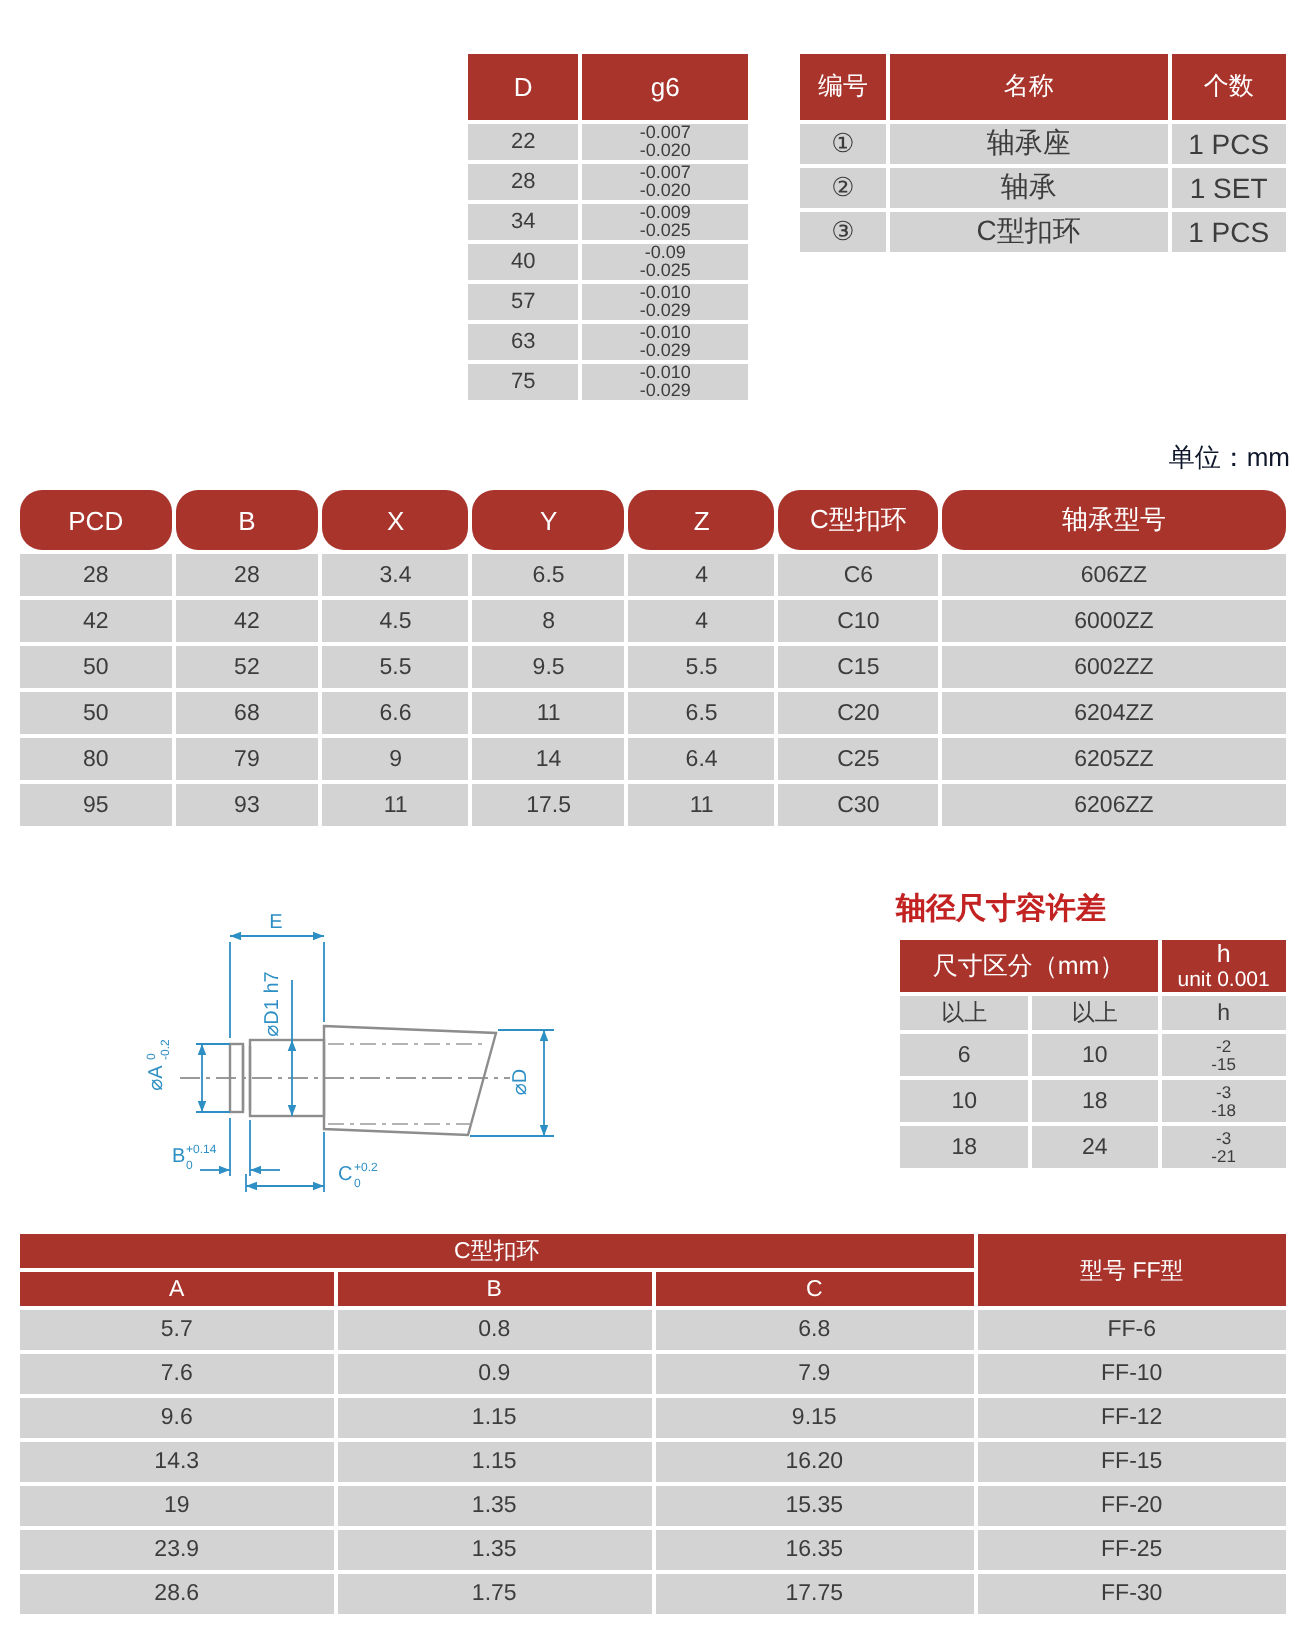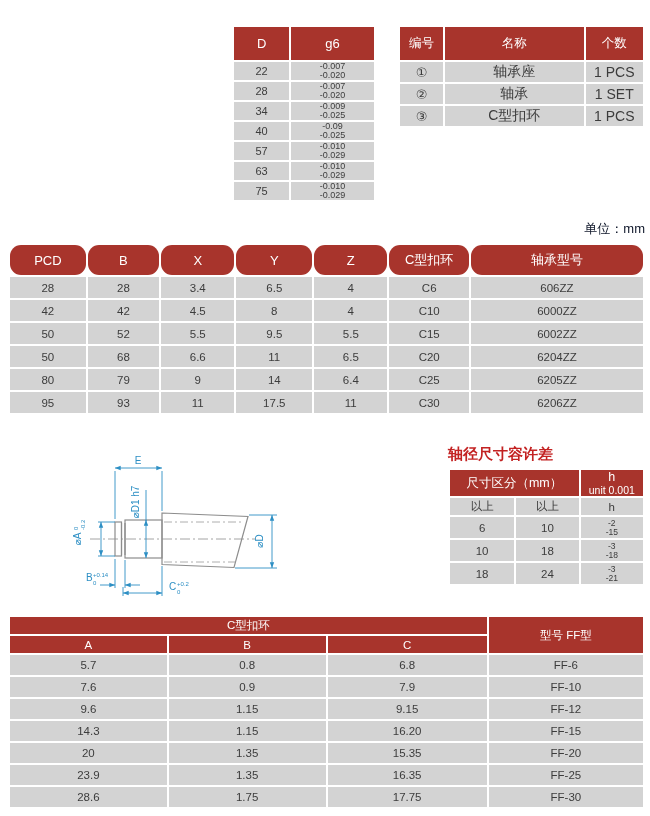--- a/index.html
+++ b/index.html
@@ -424,21 +424,21 @@
           <td>9.15</td>
           <td>FF-12</td>
       </tr>
       <tr>
         <td>14.3</td>
           <td>1.15</td>
           <td>16.20</td>
           <td>FF-15</td>
       </tr>
       <tr>
-        <td>20</td>
+        <td>19</td>
           <td>1.35</td>
           <td>15.35</td>
           <td>FF-20</td>
       </tr>
       <tr>
         <td>23.9</td>
           <td>1.35</td>
           <td>16.35</td>
           <td>FF-25</td>
       </tr>

